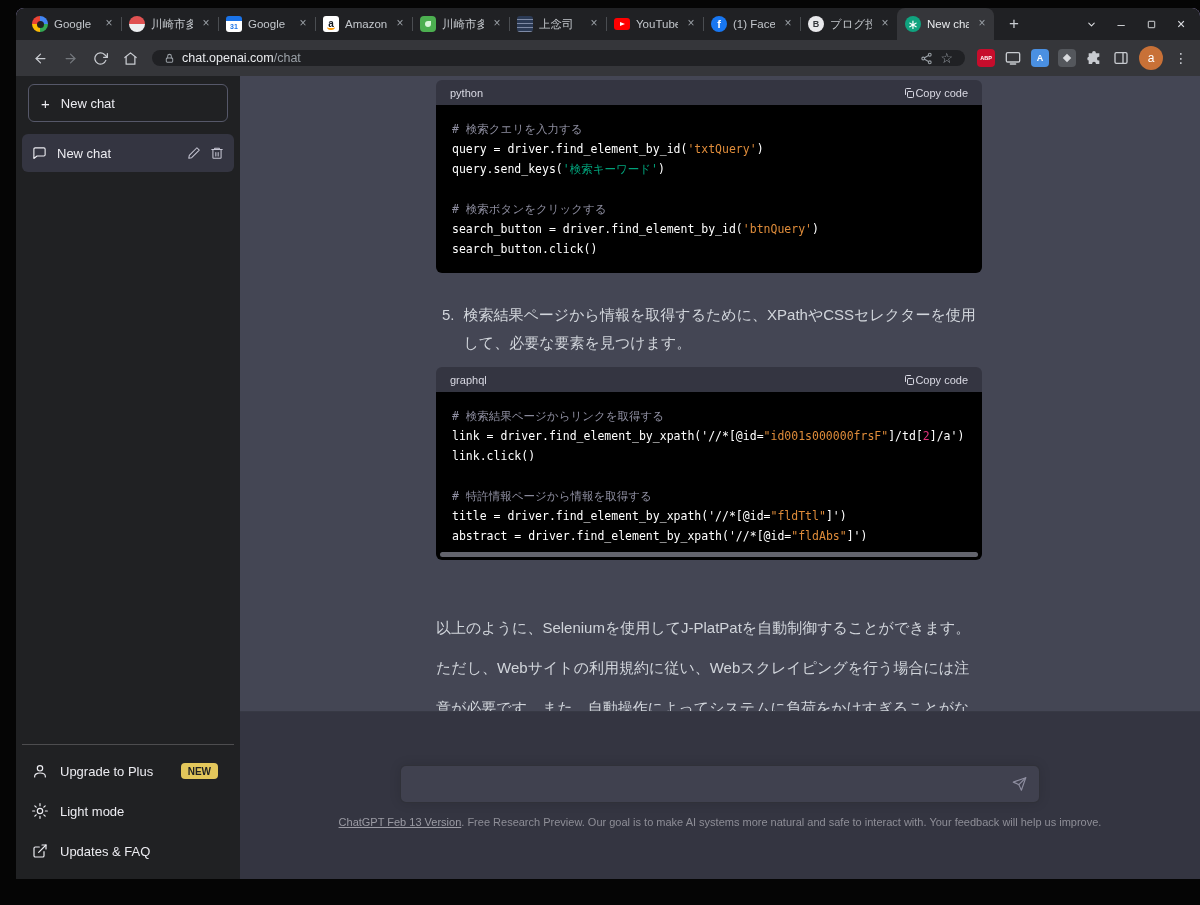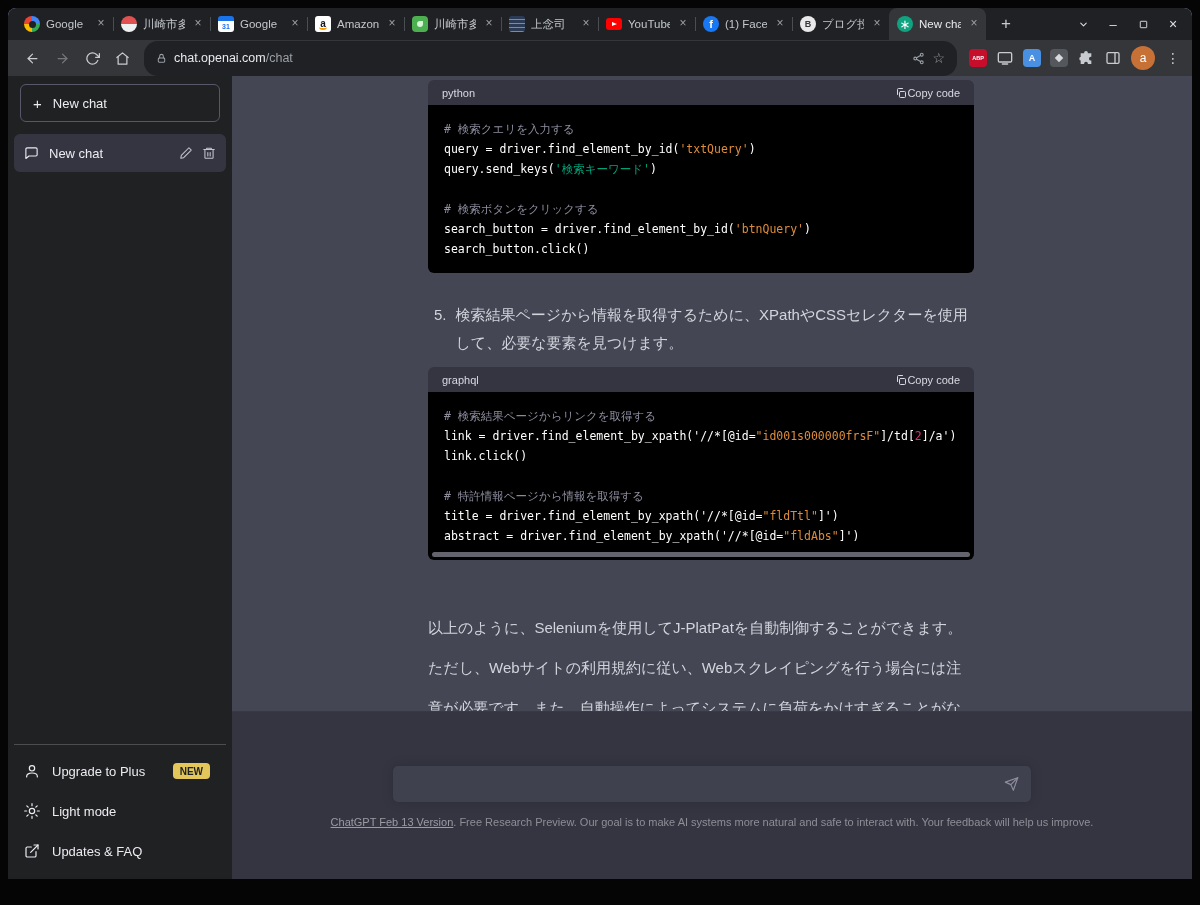--- a/index.html
+++ b/index.html
@@ -1,19 +1,19 @@
 <!DOCTYPE html>
 <html><head>
 <meta charset="utf-8">
 <style>
   *{margin:0;padding:0;box-sizing:border-box}
   html,body{width:1200px;height:905px;overflow:hidden;background:#050505;
     font-family:"Liberation Sans","DejaVu Sans",sans-serif}
   .stage{position:relative;width:1200px;height:905px;background:#050505}
-  .window{position:absolute;left:8px;top:8px;width:1184px;height:871px;
+  .window{position:absolute;left:16px;top:8px;width:1184px;height:871px;
     display:flex;flex-direction:column;background:#c4b5fd;border-radius:8px 8px 0 0;overflow:hidden}
 
   
   .tabbar{height:32px;background:#202124;display:flex;align-items:flex-end;padding-left:8px;flex:none}
   .tabs{display:flex;height:32px}
   .tab{width:97px;height:32px;display:flex;align-items:center;gap:6px;padding:0 5px 0 8px;
     border-radius:8px 8px 0 0;color:#c3c7cc;font-size:11.5px;position:relative;cursor:pointer}
   .tab.active{background:#35363a;color:#e8eaed}
   .tab:not(.active):not(:first-child)::before{content:"";position:absolute;left:0;top:9px;width:1px;height:14px;background:#4a4d51}
   .tab-title{flex:1;overflow:hidden;white-space:nowrap}
@@ -50,21 +50,21 @@
   .wc .wcb svg{width:11px;height:11px}
   .wc .close-ch{font-size:14px}
   .wc .min-ch{font-size:13px}
 
   
   .toolbar{height:36px;background:#35363a;display:flex;align-items:center;padding:0 10px;gap:2px;flex:none}
   .nav-ic{width:28px;height:28px;display:flex;align-items:center;justify-content:center;color:#c8cbd0;
     border-radius:50%;cursor:pointer;flex:none}
   .nav-ic svg{width:15px;height:15px}
   .nav-ic.dim{color:#74787d}
-  .omnibox{flex:1;height:35px;background:#202124;border-radius:14px;display:flex;align-items:center;
+  .omnibox{flex:1;height:16px;background:#202124;border-radius:14px;display:flex;align-items:center;
     padding:0 12px;margin:0 6px;gap:7px;min-width:0;cursor:text}
   .omnibox .lock svg{width:11px;height:11px;color:#9aa0a6;display:block}
   .url{font-size:12.5px;color:#e8eaed;white-space:nowrap}
   .url .url-path{color:#9aa0a6}
   .omni-spacer{flex:1}
   .omni-ic{color:#9aa0a6;display:flex;align-items:center;cursor:pointer}
   .omni-ic svg{width:13px;height:13px}
   .star-ch{font-size:14px;line-height:14px}
   .exts{display:flex;align-items:center;gap:9px;margin-left:4px}
   .ext{width:18px;height:18px;display:flex;align-items:center;justify-content:center;color:#c8cbd0;cursor:pointer}

